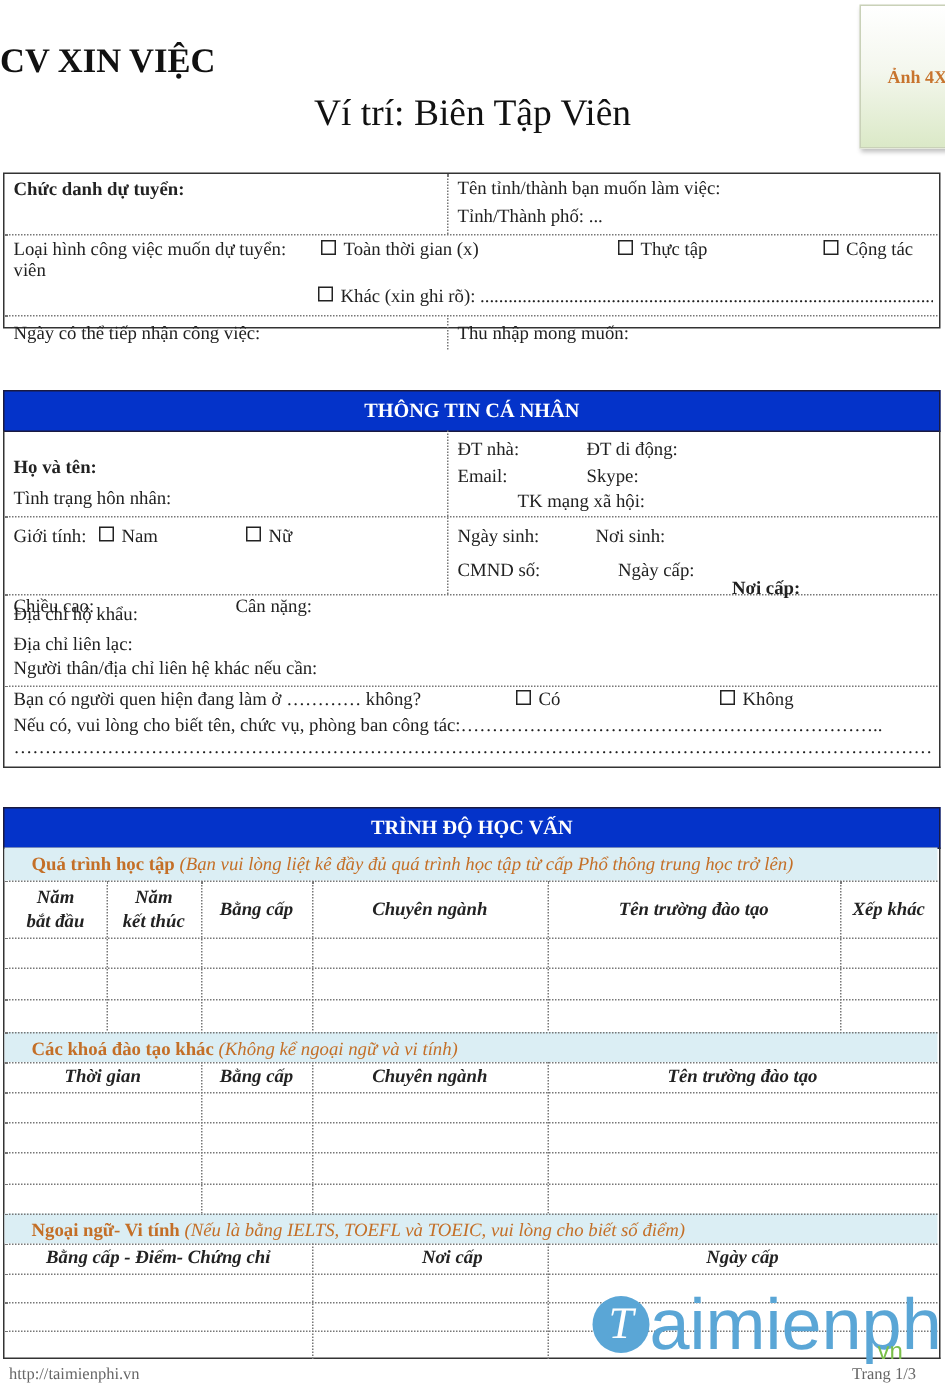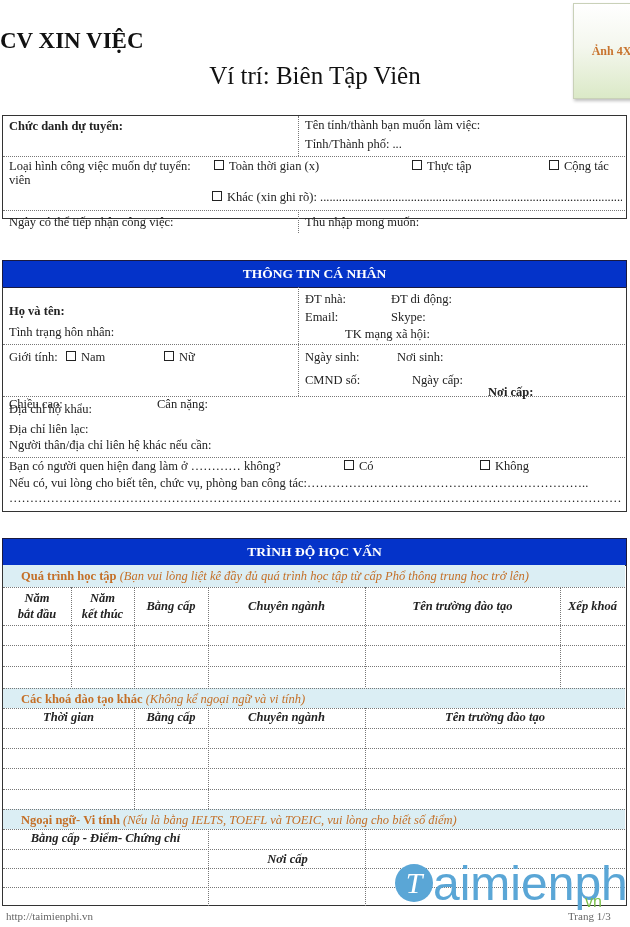--- a/index.html
+++ b/index.html
@@ -132,21 +132,21 @@
     <div>Năm</div>
     <div>bắt đầu</div>
   </div>
   <div class="th" style="left:68px;width:63px;top:25px;line-height:16px;">
     <div>Năm</div>
     <div>kết thúc</div>
   </div>
   <div class="th" style="left:131px;width:74px;top:34px;">Bằng cấp</div>
   <div class="th" style="left:205px;width:157px;top:34px;">Chuyên ngành</div>
   <div class="th" style="left:362px;width:195px;top:34px;">Tên trường đào tạo</div>
-  <div class="th" style="left:557px;width:65px;top:34px;">Xếp khoá</div>
+  <div class="th" style="left:557px;width:65px;top:34px;">Xếp khác</div>
   <div class="abs dot-h" style="left:0;top:60px;width:622px;"></div>
   <div class="abs dot-h" style="left:0;top:80px;width:622px;"></div>
   <div class="abs dot-h" style="left:0;top:101px;width:622px;"></div>
 
   <div class="abs band" style="left:0;top:123px;width:622px;height:20px;line-height:20px;border-top:1px dotted #777;">
     <span class="b">Các khoá đào tạo khác</span>
     <span class="it">(Không kể ngoại ngữ và vi tính)</span>
   </div>
   <div class="abs dot-h" style="left:0;top:143px;width:622px;"></div>
   <div class="abs dot-v" style="left:131px;top:143px;height:101px;"></div>
@@ -162,21 +162,22 @@
   <div class="abs dot-h" style="left:0;top:224px;width:622px;"></div>
 
   <div class="abs band" style="left:0;top:244px;width:622px;height:20px;line-height:20px;border-top:1px dotted #777;">
     <span class="b">Ngoại ngữ- Vi tính</span>
     <span class="it">(Nếu là bằng IELTS, TOEFL và TOEIC, vui lòng cho biết số điểm)</span>
   </div>
   <div class="abs dot-h" style="left:0;top:264px;width:622px;"></div>
   <div class="abs dot-v" style="left:205px;top:264px;height:77px;"></div>
   <div class="abs dot-v" style="left:362px;top:264px;height:77px;"></div>
   <div class="th" style="left:0;width:205px;top:266px;">Bằng cấp - Điểm- Chứng chỉ</div>
-  <div class="th" style="left:206px;width:157px;top:266px;margin-top:21px;">Nơi cấp</div>
+  <div class="th" style="left:220px;width:157px;top:266px;">Nơi cấp</div>
+  <div class="th" style="left:362px;width:260px;top:266px;">Ngày cấp</div>
   <div class="abs dot-h" style="left:0;top:284px;width:622px;"></div>
   <div class="abs dot-h" style="left:0;top:303px;width:622px;"></div>
   <div class="abs dot-h" style="left:0;top:322px;width:622px;"></div>
 </div>
 
 <div class="abs" style="left:395px;top:862px;">
   <span class="abs" style="left:0;top:2px;width:38px;height:38px;border-radius:50%;background:#5aa6d6;color:#fff;font-family:'Liberation Serif',serif;font-style:italic;font-size:30px;text-align:center;line-height:38px;">T</span>
   <span class="abs wm" style="left:38px;top:-6px;">aimienphi</span>
   <span class="abs" style="left:190px;top:31px;color:#7bbf4a;font-family:'Liberation Sans',sans-serif;font-size:16px;">vn</span>
 </div>

